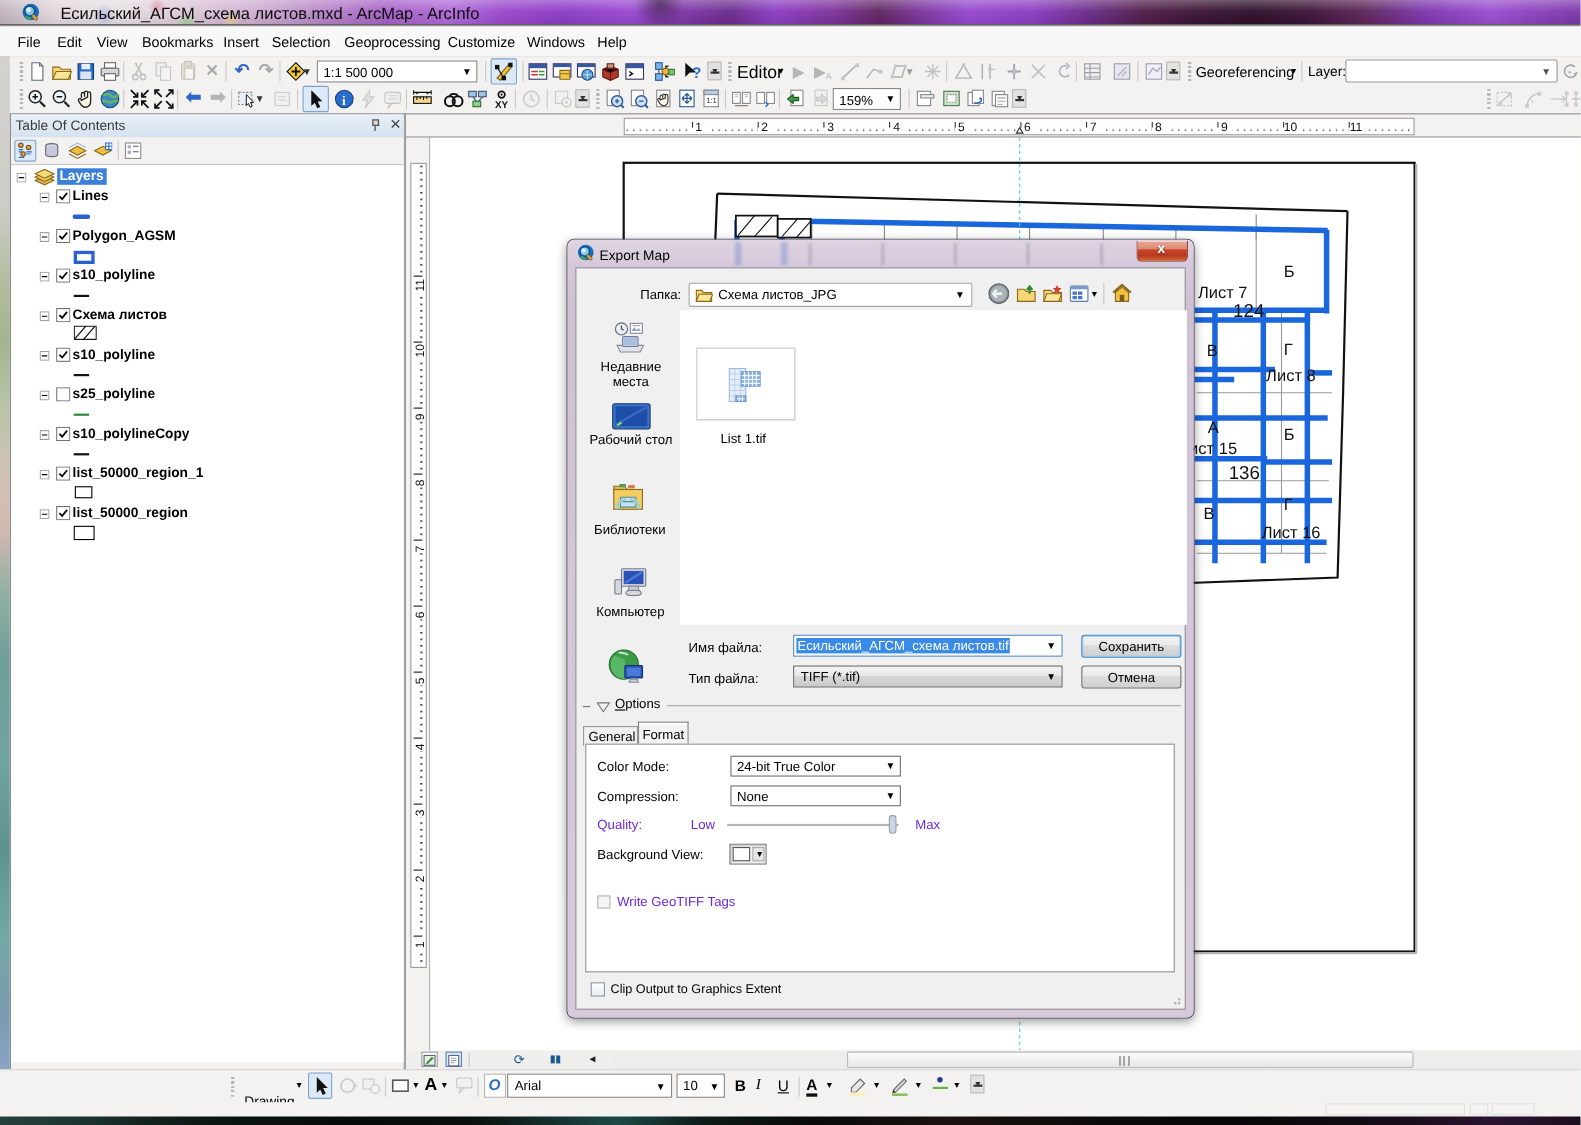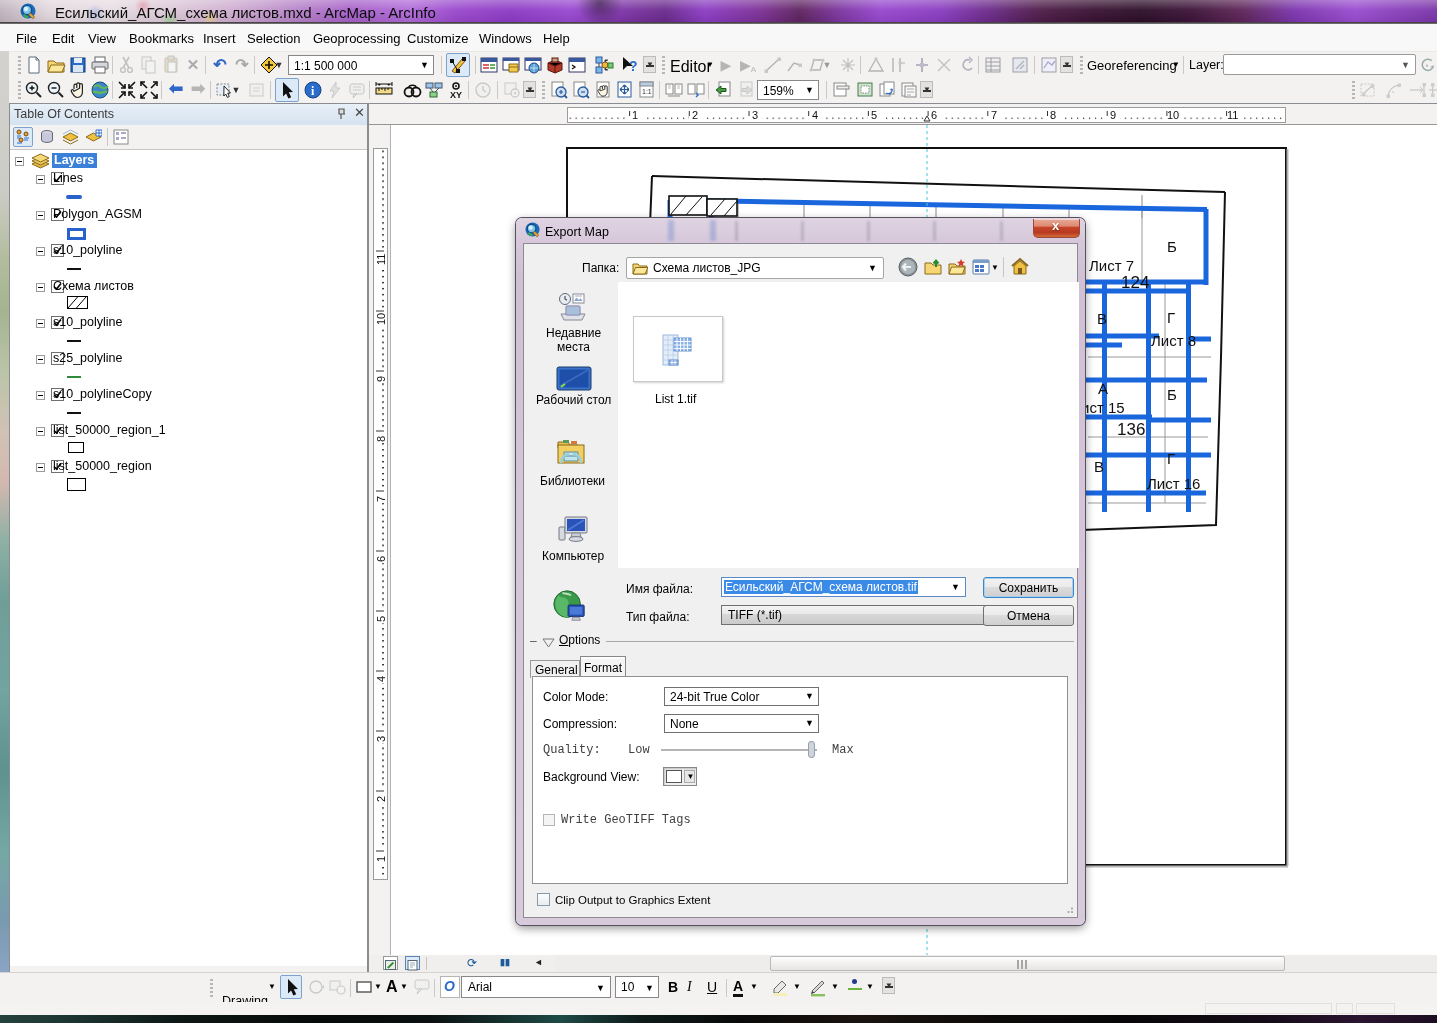--- a/index.html
+++ b/index.html
@@ -42,21 +42,21 @@
   background:linear-gradient(180deg,#d4d2cf 0,#ccccc6 140px,#b2bc9c 210px,#a4b490 260px,#bac4a8 320px,#d0c2b4 380px,#d4b8b0 430px,#8fb0a4 490px,#6f9e98 550px,#72a4a0 640px,#5e928e 720px,#74a8a4 800px,#7a9ab0 870px,#8aa4c4 921px); }
 #toc { left:9px; top:103px; width:359px; height:869px; background:#f3f2f1; border:1px solid #898c90; border-bottom:none; }
 #tochdr { left:0px; top:0px; width:357px; height:21px;
   background:linear-gradient(180deg,#f0f6fc 0,#dcе9f7 50%,#cfe1f3 100%);
   background:linear-gradient(180deg,#e8f0f8 0,#d5e2ef 100%);
   font-size:12.5px; color:#3b3b3b; }
 #toctools { left:0; top:21px; width:357px; height:24px; background:#f3f2f1; }
 #toctree { left:0; top:45px; width:357px; height:817px; background:#fff; border-top:1px solid #c9c7c5; font-size:12.5px; color:#000; }
 .mbox { position:absolute; width:9px; height:9px; }
 .cbx  { position:absolute; left:41px; width:13px; height:13px; }
-.tlab { position:absolute; left:43px; white-space:nowrap; }
+.tlab { position:absolute; left:56px; white-space:nowrap;font-weight:bold; }
 
 #mapview { left:368px; top:103px; width:1069px; height:869px; background:#f3f2f1; border-top:1px solid #898c90; border-left:1px solid #898c90; }
 #hruler { left:198px; top:3px; width:719px; height:16px; background:#fff; border:1px solid #9b9b9b; }
 #vruler { left:4px; top:44px; width:15px; height:732px; background:#fff; border:1px solid #9b9b9b; }
 #canvas { left:21px; top:21px; width:1048px; height:830px; background:#fff; border-left:1px solid #b5b3b1; }
 
 #mapscroll { left:0px; top:851px; width:1069px; height:17px; background:#f0efee; }
 
 #drawbar { left:0; top:972px; width:1437px; height:30px; background:#f3f2f1; border-top:1px solid #d5d3d1; }
 #statusbar { left:0; top:1002px; width:1437px; height:13px; background:#f4f3f2; }
@@ -69,21 +69,21 @@
 #dlgclient { position:absolute; left:7px; top:25px; width:555px; height:675px; background:#f0f0f0; border:1px solid #8e8a94; font-size:12px; }
 #dlgx { position:absolute; left:517px; top:1px; width:47px; height:19px; border:1px solid #9a4a3a; border-top:none; border-radius:0 0 5px 5px;
   background:linear-gradient(180deg,#e8a998 0,#dd8a72 40%,#c8452a 45%,#b83a20 75%,#d06a35 100%);
   box-shadow:inset 0 1px 0 rgba(255,255,255,.5); }
 #dlgx span { position:absolute; left:18px; top:-1px; color:#fff; font-size:13px; font-weight:bold; text-shadow:0 1px 2px #7a2a1a; }
 .w7btn { position:absolute; border:1px solid #707070; border-radius:3px;
   background:linear-gradient(180deg,#f2f2f2 0,#ebebeb 45%,#dddddd 46%,#cfcfcf 100%);
   font-size:12px; color:#000; text-align:center; }
 .combo { position:absolute; border:1px solid #7c7c7c; background:#fff; font-size:12px; }
 .lbl { position:absolute; font-size:12px; color:#000; white-space:nowrap; }
-.glbl { position:absolute; font-size:12px; color:#404040; white-space:nowrap;font-family:Liberation Mono, monospace; }
+.glbl { position:absolute; font-size:12px; color:#6d28d9; white-space:nowrap; }
 </style>
 </head>
 <body>
 <div class="abs" id="titlebar"></div>
 <svg class="abs" id="titleicon" viewBox="0 0 17 17">
   <circle cx="8" cy="8" r="7.5" fill="#1c6ab8"></circle>
   <circle cx="7" cy="7" r="4.6" fill="#7fc4e8" stroke="#0d4d8c" stroke-width="1.4"></circle>
   <circle cx="6" cy="6" r="2.2" fill="#d8f0fa"></circle>
   <rect x="10.2" y="9.6" width="6.4" height="2.6" rx="1.2" transform="rotate(45 10.2 9.6)" fill="#e8a33d" stroke="#7a5a10" stroke-width=".7"></rect>
   <path d="M3 12 A7.5 7.5 0 0 0 8 15.5 L8 13 A5 5 0 0 1 4.5 11 Z" fill="#3fae49"></path>
@@ -979,21 +979,21 @@
         <path d="M23 31h7l1 3h-9z" fill="#c8cdd2" stroke="#889"></path>
       </svg>
 
     <span class="lbl" style="left:102px;top:338px">Имя файла:</span>
     <div class="combo" style="left:197px;top:333px;width:245px;height:20px;border-color:#5a8ac8">
       <span style="position:absolute;left:2px;top:2px;background:#3a8ae8;color:#fff;padding:0 1px">Есильский_АГСМ_схема листов.tif</span>
       <span style="position:absolute;right:5px;top:4px;font-size:9px">▼</span>
     </div>
     <button class="w7btn" style="left:459px;top:333px;width:91px;height:21px;border-color:#3a87c8;box-shadow:inset 0 0 0 1px #a8d0ee">Сохранить</button>
     <span class="lbl" style="left:102px;top:366px">Тип файла:</span>
-    <div class="combo" style="left:197px;top:361px;width:293px;height:20px;border-color:#707070;background:linear-gradient(180deg,#f4f4f4,#e8e8e8 45%,#d8d8d8 46%,#cacaca)">
+    <div class="combo" style="left:197px;top:361px;width:245px;height:20px;border-color:#707070;background:linear-gradient(180deg,#f4f4f4,#e8e8e8 45%,#d8d8d8 46%,#cacaca)">
       <span style="position:absolute;left:6px;top:2px">TIFF (*.tif)</span>
       <span style="position:absolute;right:5px;top:4px;font-size:9px">▼</span>
     </div>
     <button class="w7btn" style="left:459px;top:361px;width:91px;height:21px">Отмена</button>
 
     <span style="position:absolute;left:6px;top:390px;color:#555">–</span>
     <svg style="position:absolute;left:18px;top:394px;width:13px;height:10px" viewBox="0 0 13 10">
         <path d="M1 1h11L6.5 9z" fill="#f0f0f0" stroke="#777"></path>
       </svg>
     <span class="lbl" style="left:35px;top:389px"><u>O</u>ptions</span>

